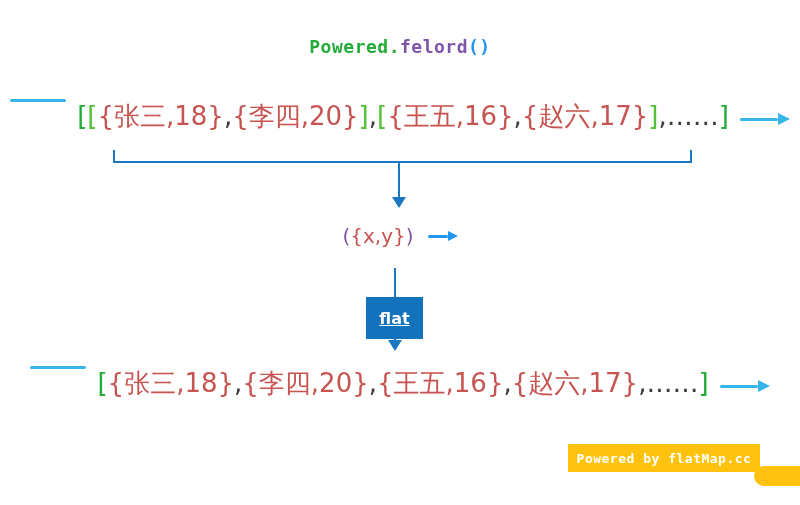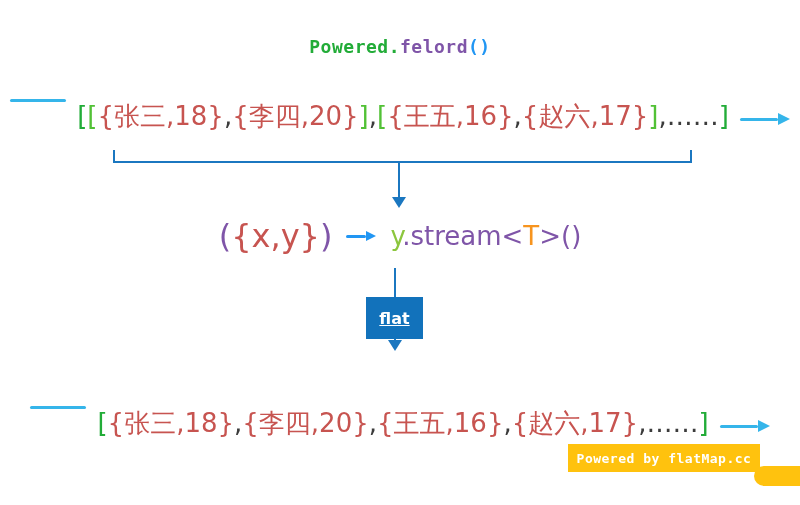--- a/index.html
+++ b/index.html
@@ -17,21 +17,21 @@
     font-weight:bold;font-size:18px;letter-spacing:.5px;
   }
 
   
   .code-row{
     left:0;right:0;height:40px;
     display:flex;justify-content:center;gap:11px;
     white-space:nowrap;
   }
   .row-nested{top:99px;}
-  .row-flat{top:366px;margin-top:40px;}
+  .row-flat{top:366px;}
   .code-text{font-size:26px;font-weight:500;letter-spacing:0px;}
 
   
   .cyan-line{width:56px;height:3px;background:var(--cyan);border-radius:2px;flex:0 0 auto;}
   .cyan-arrow{display:flex;align-items:center;flex:0 0 auto;}
   .cyan-arrow .shaft{width:38px;height:3px;background:var(--cyan);border-radius:2px;}
   .cyan-arrow .head{
     width:0;height:0;
     border-left:12px solid var(--cyan);
     border-top:6px solid transparent;
@@ -54,21 +54,21 @@
     border-right:7px solid transparent;
   }
   .down1-head{left:392px;top:197px;}
 
   
   .mapper-row{
     top:219px;left:0;right:0;height:34px;
     display:flex;align-items:center;justify-content:center;gap:14px;
     white-space:nowrap;
   }
-  .lambda-text{font-size:32px;}
+  .lambda-text{font-size:20px;}
   .stream-text{font-size:26px;}
   .map-arrow{display:flex;align-items:center;}
   .map-arrow .shaft{width:20px;height:3px;background:var(--arrowBlue);border-radius:2px;}
   .map-arrow .head{
     width:0;height:0;
     border-left:10px solid var(--arrowBlue);
     border-top:5px solid transparent;
     border-bottom:5px solid transparent;
   }
 
@@ -118,21 +118,20 @@
   <div class="abs group-bracket"></div>
   <div class="abs vline down1-line"></div>
   <div class="abs down-head down1-head"></div>
 
   <div class="abs mapper-row">
     <div class="lambda-text"><span style="color: rgb(127, 85, 168);">(</span><span style="color: rgb(199, 84, 80);">{x,y}</span><span style="color: rgb(127, 85, 168);">)</span></div>
     <div class="map-arrow">
       <div class="shaft"></div>
       <div class="head"></div>
     </div>
-    <div class="stream-text"><span style="color: rgb(140, 198, 62);">y</span><span style="color: rgb(127, 85, 168);">.stream&lt;</span><span style="color: rgb(247, 148, 30);">T</span><span style="color: rgb(127, 85, 168);">&gt;()</span></div>
   </div>
 
   <div class="abs vline down2-line"></div>
   <div class="abs flat-badge">
     <span>flat</span>
   </div>
   <div class="abs down-head down2-head"></div>
 
   <div class="abs code-row row-flat">
     <div class="cyan-line"></div>

